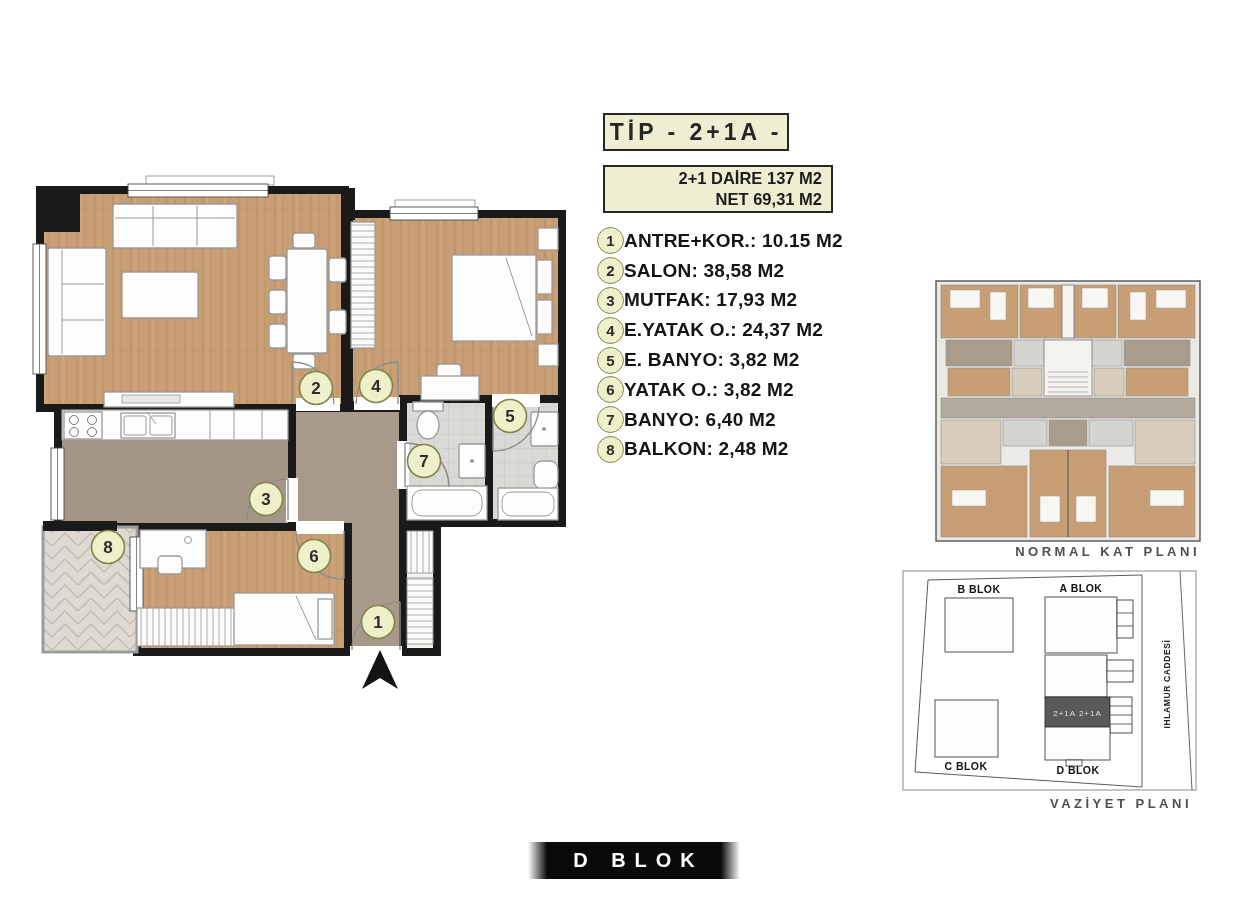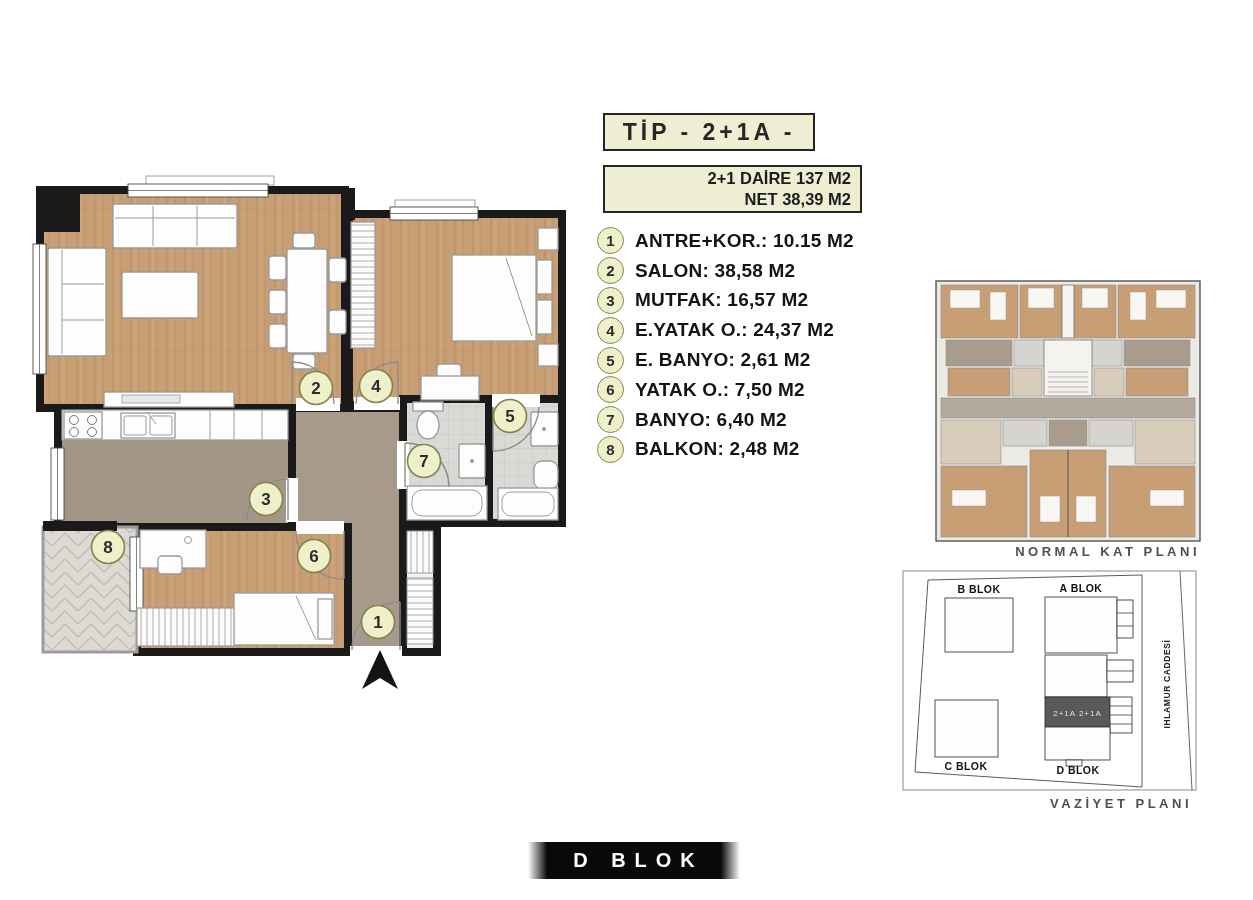--- a/index.html
+++ b/index.html
@@ -9,35 +9,35 @@
     --badge:#eef0c9; --badge-br:#83834d;
     --box:#eeeed3; --ink:#1f1f1f;
     --beige:#d8cdbb; --taupe:#a99c8d;
   }
   html,body{margin:0;padding:0;background:#fff;}
   #canvas{position:relative;width:1253px;height:900px;background:#fff;overflow:hidden;
           font-family:"Liberation Sans",sans-serif;}
   svg text{font-family:"Liberation Sans",sans-serif;}
 
   
-  .type-box{position:absolute;left:603px;top:113px;width:212px;height:38px;
+  .type-box{position:absolute;left:603px;top:113px;width:186px;height:38px;
     background:var(--box);border:2px solid #262626;box-sizing:border-box;
     display:flex;align-items:center;justify-content:center;
     font-size:23px;font-weight:bold;letter-spacing:4px;color:#262626;}
-  .info-box{position:absolute;left:603px;top:165px;width:259px;height:48px;
+  .info-box{position:absolute;left:603px;top:165px;width:230px;height:48px;
     background:var(--box);border:2px solid #262626;box-sizing:border-box;
     display:flex;flex-direction:column;justify-content:center;align-items:flex-end;
     padding-right:9px;font-size:16.5px;font-weight:bold;color:#1c1c1c;line-height:21px;}
   .legend{position:absolute;left:597px;top:226px;width:300px;}
   .legend-row{display:flex;align-items:center;height:29.8px;}
   .legend-num{width:27px;height:27px;border-radius:50%;flex:0 0 27px;
     background:var(--badge);border:1.5px solid var(--badge-br);box-sizing:border-box;
     display:flex;align-items:center;justify-content:center;
     font-size:15px;font-weight:bold;color:#2c2c2c;}
-  .legend-label{margin-left:11px;font-size:19px;font-weight:bold;color:#141414;
+  .legend-label{font-size:19px;font-weight:bold;color:#141414;
     letter-spacing:.2px;white-space:nowrap;}
   .footer-band{position:absolute;left:528px;top:842px;width:212px;height:37px;
     background:linear-gradient(90deg,rgba(10,10,10,0) 0%,#0a0a0a 9%,#0a0a0a 91%,rgba(10,10,10,0) 100%);
     display:flex;align-items:center;justify-content:center;
     color:#fff;font-size:20px;font-weight:bold;letter-spacing:9px;padding-left:9px;box-sizing:border-box;}
 
   
   .room{stroke:var(--wall);stroke-width:8;}
   .wallfill{fill:var(--wall);}
   .open{fill:#ffffff;}
@@ -399,47 +399,47 @@
     </g>
   </svg>
 
   
   <div class="type-box">
     <span>TİP - 2+1A -</span>
   </div>
 
   <div class="info-box">
     <span>2+1 DAİRE 137 M2</span>
-    <span>NET 38,39 M2</span>
+    <span>NET 69,31 M2</span>
   </div>
 
   <div class="legend">
     <div class="legend-row">
       <span class="legend-num">1</span>
       <span class="legend-label">ANTRE+KOR.: 10.15 M2</span>
     </div>
     <div class="legend-row">
       <span class="legend-num">2</span>
       <span class="legend-label">SALON: 38,58 M2</span>
     </div>
     <div class="legend-row">
       <span class="legend-num">3</span>
-      <span class="legend-label">MUTFAK: 16,57 M2</span>
+      <span class="legend-label">MUTFAK: 17,93 M2</span>
     </div>
     <div class="legend-row">
       <span class="legend-num">4</span>
       <span class="legend-label">E.YATAK O.: 24,37 M2</span>
     </div>
     <div class="legend-row">
       <span class="legend-num">5</span>
-      <span class="legend-label">E. BANYO: 2,61 M2</span>
+      <span class="legend-label">E. BANYO: 3,82 M2</span>
     </div>
     <div class="legend-row">
       <span class="legend-num">6</span>
-      <span class="legend-label">YATAK O.: 7,50 M2</span>
+      <span class="legend-label">YATAK O.: 3,82 M2</span>
     </div>
     <div class="legend-row">
       <span class="legend-num">7</span>
       <span class="legend-label">BANYO: 6,40 M2</span>
     </div>
     <div class="legend-row">
       <span class="legend-num">8</span>
       <span class="legend-label">BALKON: 2,48 M2</span>
     </div>
   </div>

